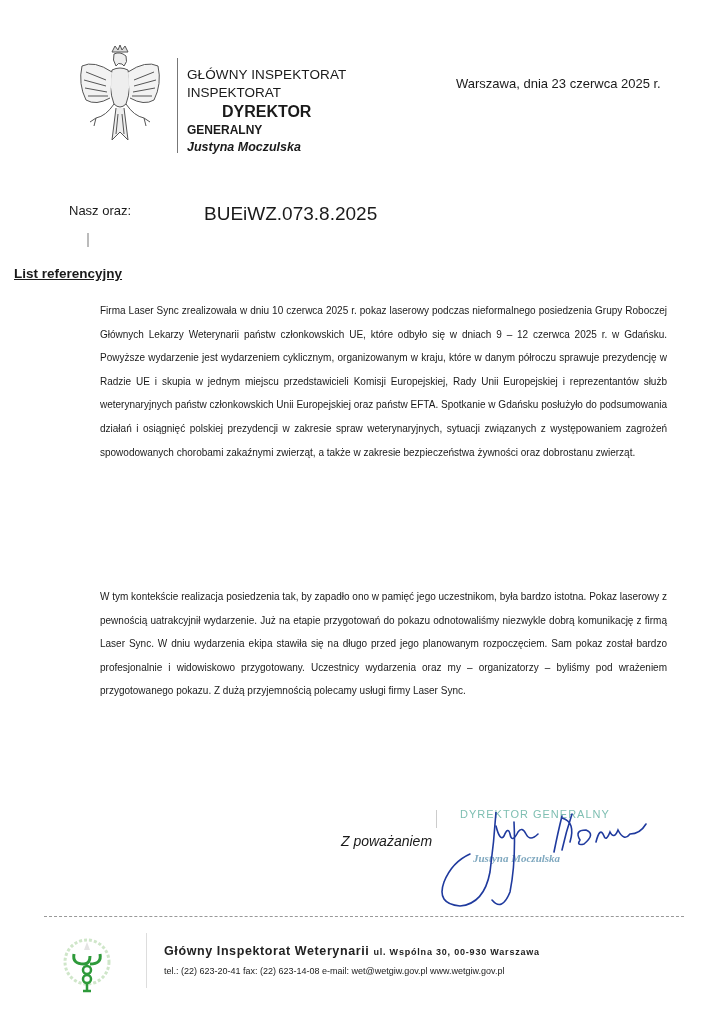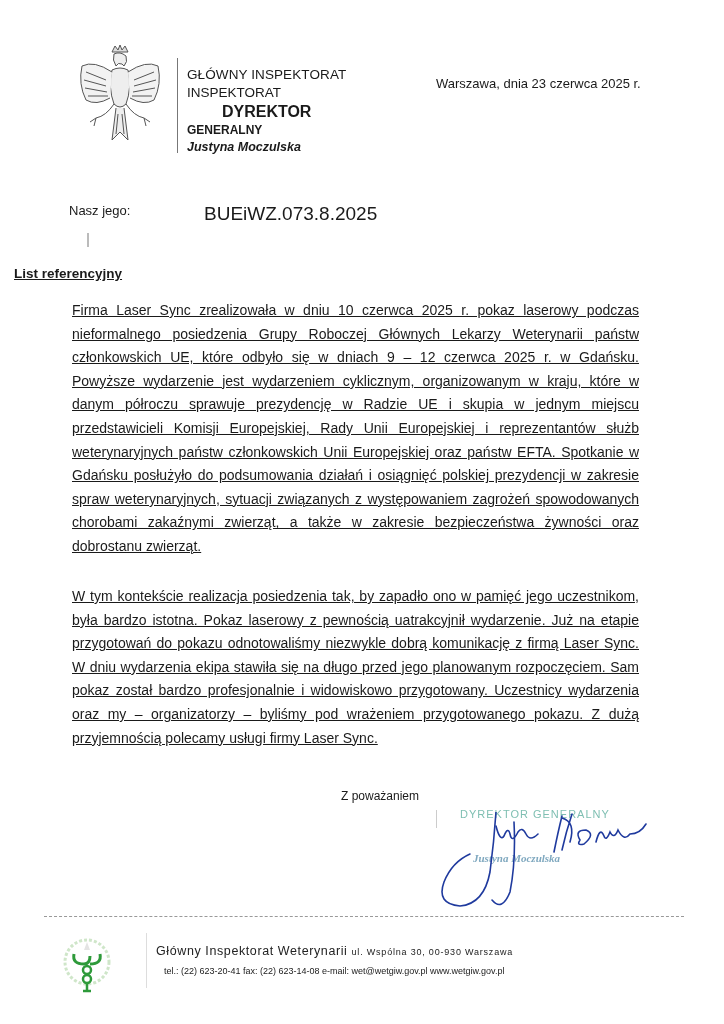--- a/index.html
+++ b/index.html
@@ -10,49 +10,49 @@
   
   #eagle { left: 76px; top: 44px; width: 88px; height: 106px; }
   #header-divider { left: 177px; top: 58px; width: 1px; height: 95px; background: #777; }
   #header-block { left: 187px; top: 68px; line-height: 1; }
   .h-line1 { font-size: 13.5px; letter-spacing: 0.1px; margin-bottom: 4px; }
   .h-line2 { font-size: 13.5px; margin-bottom: 5px; }
   .h-line3 { font-size: 16px; font-weight: bold; margin-bottom: 4px; text-align: center; }
   .h-line4 { font-size: 12px; font-weight: bold; margin-bottom: 5px; }
   .h-line5 { font-size: 12.5px; font-weight: bold; font-style: italic; }
 
-  #date-line { left: 436px; top: 76px; font-size: 13px; }
+  #date-line { left: 456px; top: 76px; font-size: 13px; }
 
   
   #ref-label { left: 69px; top: 203px; font-size: 13px; }
   #ref-value { left: 204px; top: 203px; font-size: 19px; }
   #scan-mark { left: 87px; top: 233px; width: 2px; height: 14px; background: #bbb; }
 
   #letter-title { left: 0; width: 724px; top: 266px; font-size: 13.5px;
                   font-weight: bold; text-decoration: underline; }
   #letter-title span { position: relative; left: 14px; }
 
   
-  .para { left: 72px; width: 567px; font-size: 14px; line-height: 23.6px;
-          text-align: justify; text-decoration: underline; }
+  .para { left: 100px; width: 567px; font-size: 10px; line-height: 23.6px;
+          text-align: justify; }
   #para-1 { top: 299px; }
   #para-2 { top: 585px; }
 
   
-  #closing { left: 341px; top: 789px; font-size: 12px; }
+  #closing { left: 341px; top: 833px; font-size: 14px; font-style: italic; }
   #closing-mark { left: 436px; top: 810px; width: 1px; height: 18px; background: #ccc; }
   #stamp-title { left: 460px; top: 808px; font-size: 11px; color: #7fbfb2; letter-spacing: 1px; }
   #stamp-name { left: 473px; top: 852px; font-size: 11px; color: #7fa8bf; font-family: "Liberation Serif", serif; font-style: italic; font-weight: bold; }
   #signature { left: 430px; top: 812px; width: 220px; height: 100px; }
 
   
   #footer-rule { left: 44px; top: 916px; width: 640px; height: 0; border-top: 1px dashed #999; }
   #footer-logo { left: 62px; top: 936px; width: 50px; height: 60px; }
   #footer-divider { left: 146px; top: 933px; width: 1px; height: 55px; background: #ddd; }
-  #footer-org { left: 156px; top: 944px; font-size: 12.5px; letter-spacing: 0.6px; color: #222; }
+  #footer-org { left: 164px; top: 944px; font-size: 12.5px; letter-spacing: 0.6px; color: #222; font-weight: bold; }
   #footer-org .addr { font-size: 9px; letter-spacing: 0.8px; }
   #footer-contact { left: 164px; top: 966px; font-size: 9px; color: #222; }
 </style>
 </head>
 <body>
 
 <svg id="eagle" class="abs" viewBox="0 0 88 106">
   <g fill="none" stroke="#555" stroke-width="1">
 
     <path d="M36 8 L39 2 L42 6 L44 1 L46 6 L49 2 L52 8 Z" fill="#ddd"></path>
@@ -78,21 +78,21 @@
 <div id="header-block" class="abs">
   <div class="h-line1">GŁÓWNY INSPEKTORAT</div>
   <div class="h-line2">INSPEKTORAT</div>
   <div class="h-line3">DYREKTOR</div>
   <div class="h-line4">GENERALNY</div>
   <div class="h-line5">Justyna Moczulska</div>
 </div>
 
 <div id="date-line" class="abs">Warszawa, dnia 23 czerwca 2025 r.</div>
 
-<div id="ref-label" class="abs">Nasz jego:</div>
+<div id="ref-label" class="abs">Nasz oraz:</div>
 <div id="ref-value" class="abs">BUEiWZ.073.8.2025</div>
 <div id="scan-mark" class="abs"></div>
 
 <div id="letter-title" class="abs">
   <span>List referencyjny</span>
 </div>
 
 <div id="para-1" class="abs para">Firma Laser Sync zrealizowała w dniu 10 czerwca 2025 r. pokaz laserowy podczas nieformalnego posiedzenia Grupy Roboczej Głównych Lekarzy Weterynarii państw członkowskich UE, które odbyło się w dniach 9 – 12 czerwca 2025 r. w Gdańsku. Powyższe wydarzenie jest wydarzeniem cyklicznym, organizowanym w kraju, które w danym półroczu sprawuje prezydencję w Radzie UE i skupia w jednym miejscu przedstawicieli Komisji Europejskiej, Rady Unii Europejskiej i reprezentantów służb weterynaryjnych państw członkowskich Unii Europejskiej oraz państw EFTA. Spotkanie w Gdańsku posłużyło do podsumowania działań i osiągnięć polskiej prezydencji w zakresie spraw weterynaryjnych, sytuacji związanych z występowaniem zagrożeń spowodowanych chorobami zakaźnymi zwierząt, a także w zakresie bezpieczeństwa żywności oraz dobrostanu zwierząt.</div>
 <div id="para-2" class="abs para">W tym kontekście realizacja posiedzenia tak, by zapadło ono w pamięć jego uczestnikom, była bardzo istotna. Pokaz laserowy z pewnością uatrakcyjnił wydarzenie. Już na etapie przygotowań do pokazu odnotowaliśmy niezwykle dobrą komunikację z firmą Laser Sync. W dniu wydarzenia ekipa stawiła się na długo przed jego planowanym rozpoczęciem. Sam pokaz został bardzo profesjonalnie i widowiskowo przygotowany. Uczestnicy wydarzenia oraz my – organizatorzy – byliśmy pod wrażeniem przygotowanego pokazu. Z dużą przyjemnością polecamy usługi firmy Laser Sync.</div>
 

